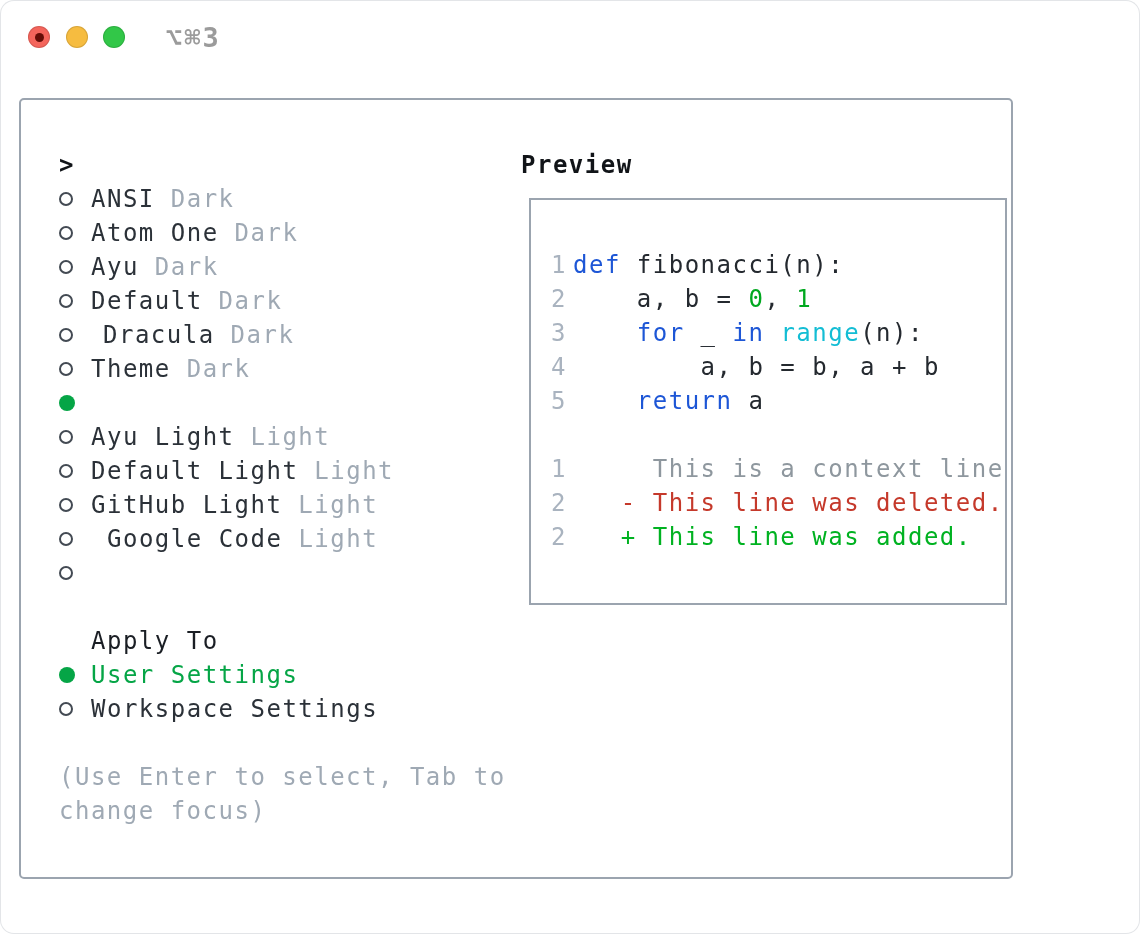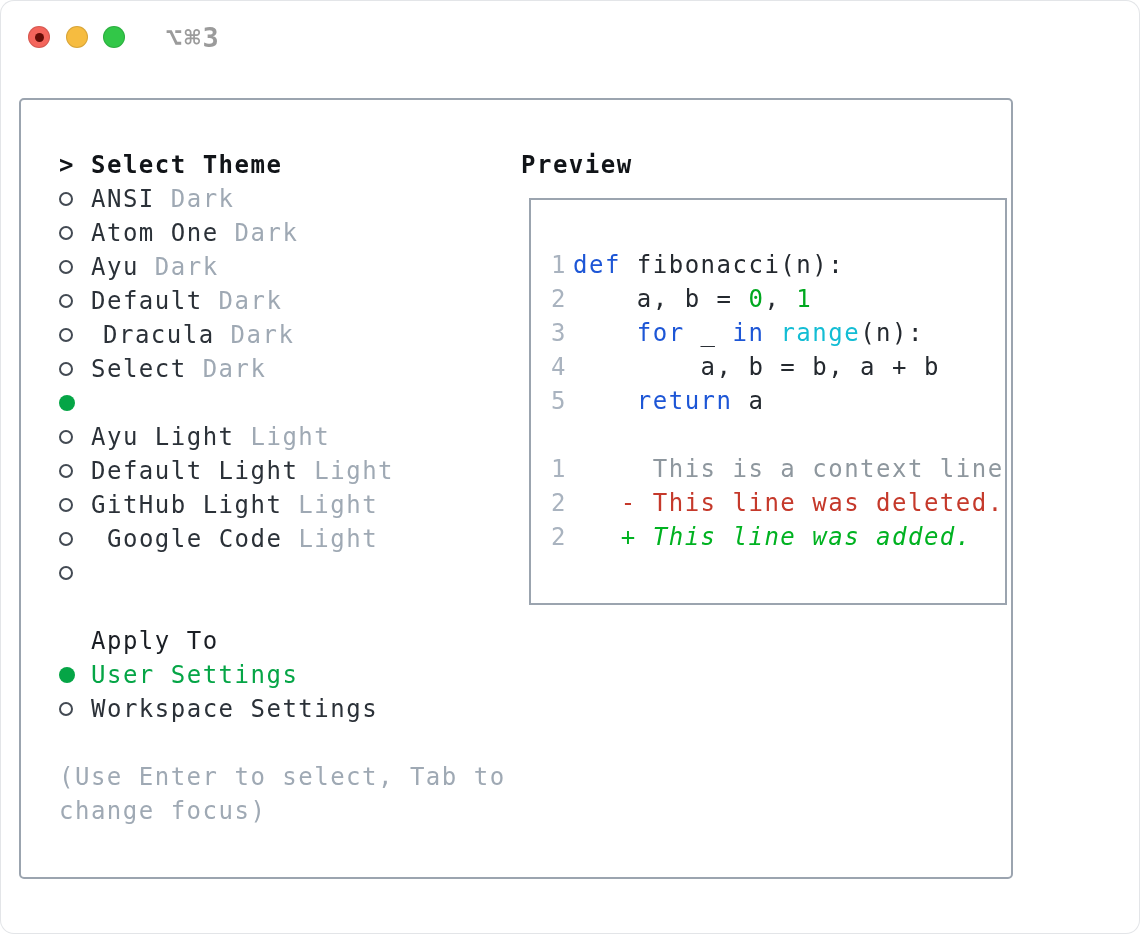--- a/index.html
+++ b/index.html
@@ -73,49 +73,48 @@
   }
   .code-row{height:34px;display:flex;align-items:center;white-space:pre;}
   .ln{width:22px;flex:none;color:var(--line-number-gray);}
   .code-text{white-space:pre;}
   .tk-kw{color:var(--keyword-blue);}
   .tk-bi{color:var(--builtin-cyan);text-align:right;}
   .tk-num{color:var(--number-green);}
   .tk-pl{color:#24292f;}
   .tk-ctx{color:var(--context-gray);}
   .tk-del{color:var(--deleted-red);}
-  .tk-add{color:var(--added-green);font-style:italic;}
+  .tk-add{color:var(--added-green);}
 </style>
 </head>
 <body>
 
 <div class="window">
 
   <div class="titlebar">
     <span class="tl red"></span>
     <span class="tl yellow"></span>
     <span class="tl green"></span>
     <span class="win-title">⌥⌘3</span>
   </div>
 
   <div class="panel">
 
     <div class="left-col">
       <div class="row">
         <span class="bullet caret">&gt;</span>
-        <span class="h1">Select Theme</span>
       </div>
 
       <div id="theme-list">
           <div class="row"><span class="bullet"><span class="dot"></span></span><span style="white-space: pre;"><span class="item-name">ANSI</span><span> </span><span class="item-tag">Dark</span></span></div>
           <div class="row"><span class="bullet"><span class="dot"></span></span><span style="white-space: pre;"><span class="item-name">Atom One</span><span> </span><span class="item-tag">Dark</span></span></div>
           <div class="row"><span class="bullet"><span class="dot"></span></span><span style="white-space: pre;"><span class="item-name">Ayu</span><span> </span><span class="item-tag">Dark</span></span></div>
           <div class="row"><span class="bullet"><span class="dot"></span></span><span style="white-space: pre;"><span class="item-name">Default</span><span> </span><span class="item-tag">Dark</span></span></div>
           <div class="row"><span class="bullet"><span class="dot"></span></span><span style="white-space: pre; margin-left: 12px;"><span class="item-name">Dracula</span><span> </span><span class="item-tag">Dark</span></span></div>
-          <div class="row"><span class="bullet"><span class="dot"></span></span><span style="white-space: pre;"><span class="item-name">Select</span><span> </span><span class="item-tag">Dark</span></span></div>
+          <div class="row"><span class="bullet"><span class="dot"></span></span><span style="white-space: pre;"><span class="item-name">Theme</span><span> </span><span class="item-tag">Dark</span></span></div>
           <div class="row"><span class="bullet"><span class="dot selected"></span></span></div>
           <div class="row"><span class="bullet"><span class="dot"></span></span><span style="white-space: pre;"><span class="item-name">Ayu Light</span><span> </span><span class="item-tag">Light</span></span></div>
           <div class="row"><span class="bullet"><span class="dot"></span></span><span style="white-space: pre;"><span class="item-name">Default Light</span><span> </span><span class="item-tag">Light</span></span></div>
           <div class="row"><span class="bullet"><span class="dot"></span></span><span style="white-space: pre;"><span class="item-name">GitHub Light</span><span> </span><span class="item-tag">Light</span></span></div>
           <div class="row"><span class="bullet"><span class="dot"></span></span><span style="white-space: pre; margin-left: 16px;"><span class="item-name">Google Code</span><span> </span><span class="item-tag">Light</span></span></div>
           <div class="row"><span class="bullet"><span class="dot"></span></span></div>
         </div>
 
       <div class="spacer"></div>
 

